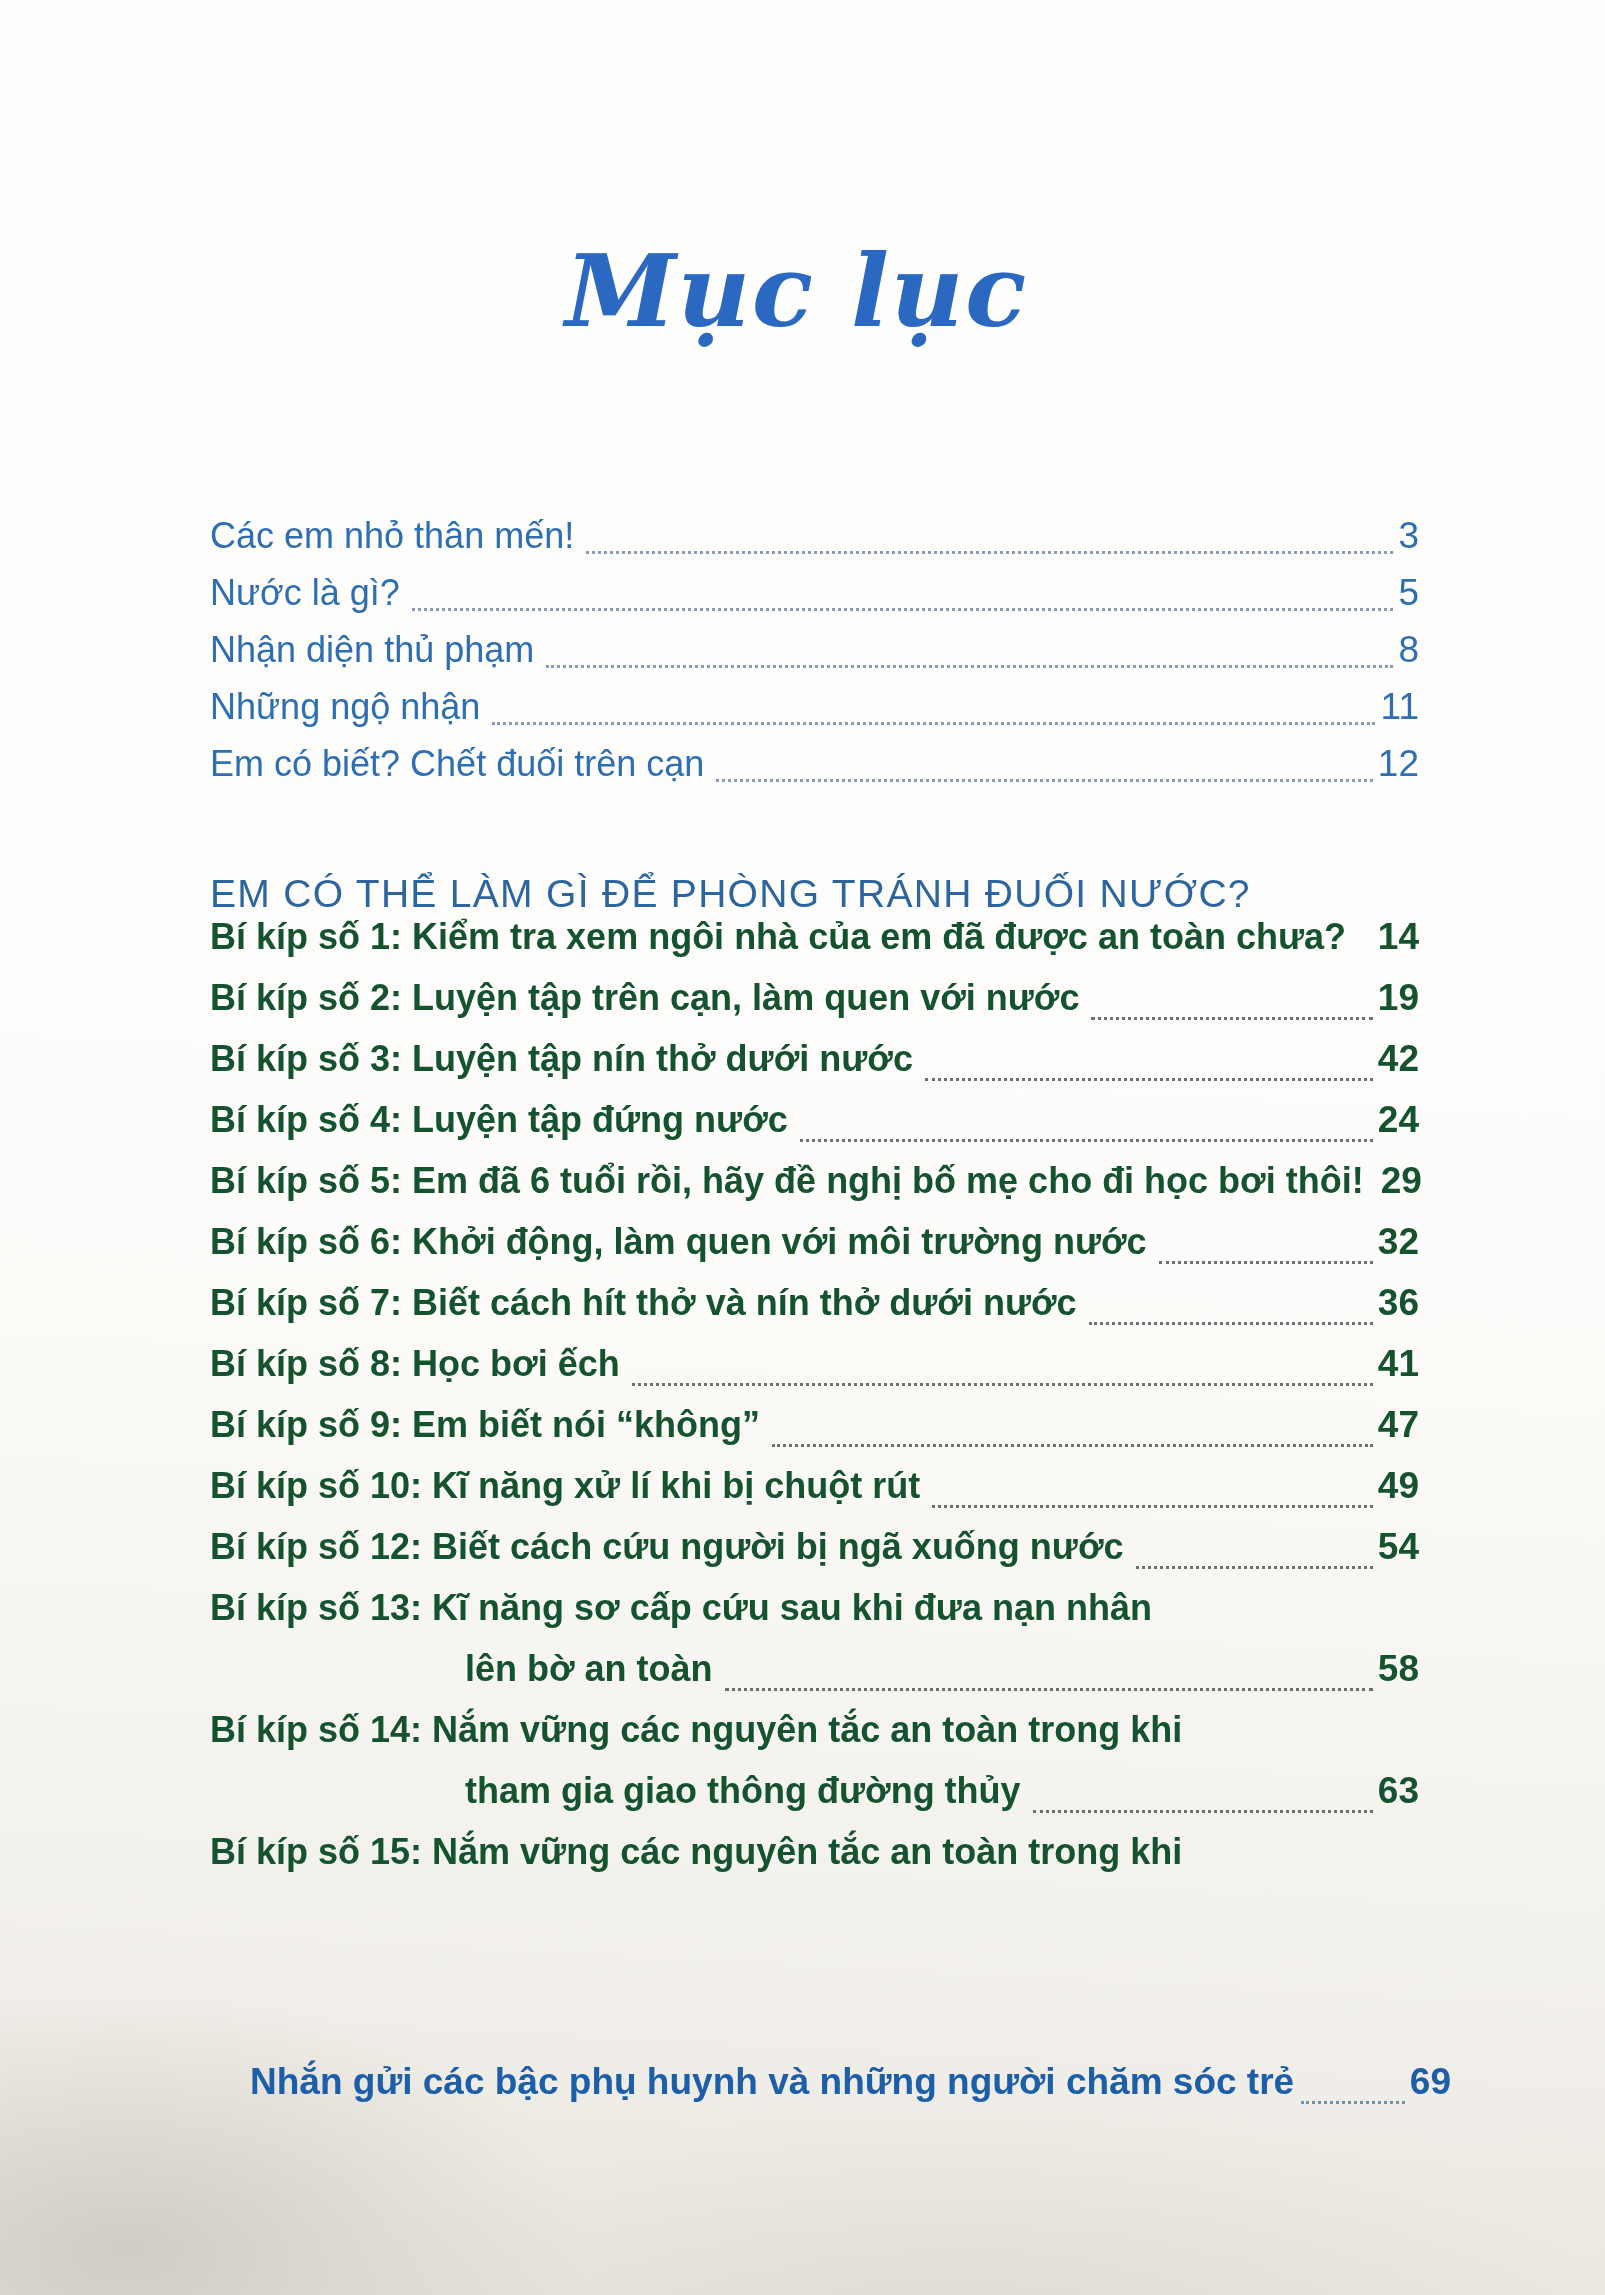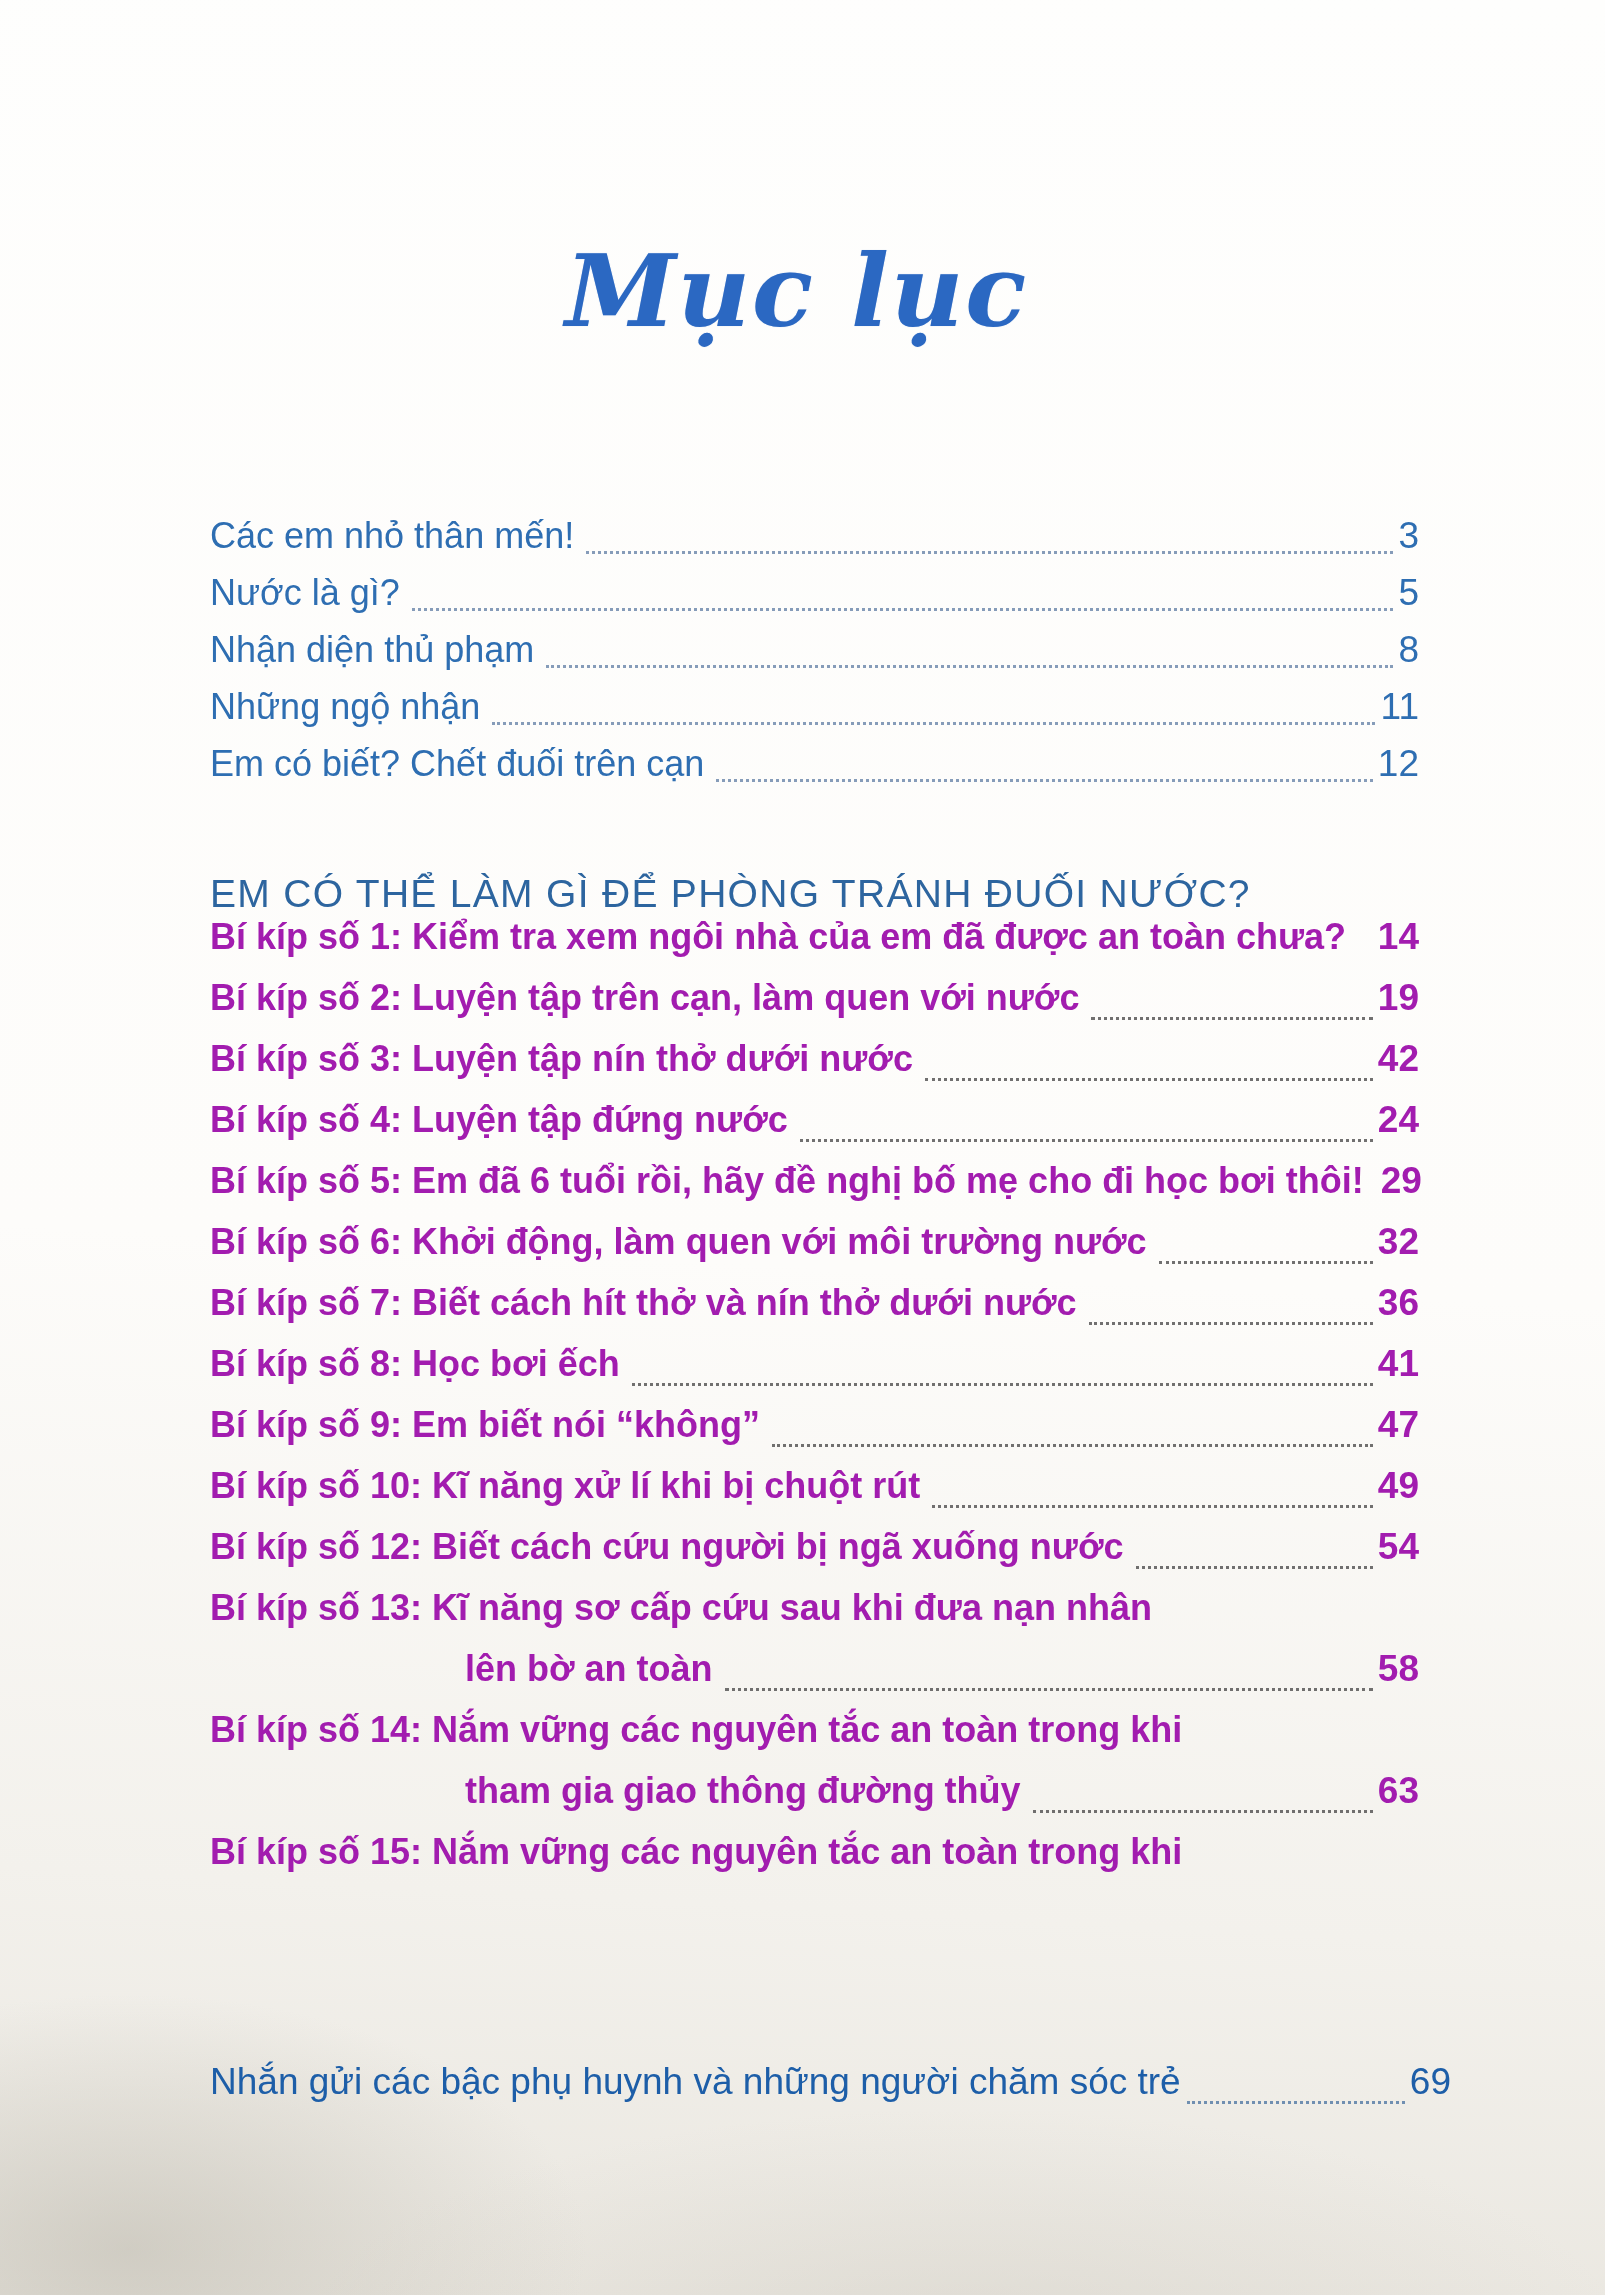--- a/index.html
+++ b/index.html
@@ -34,29 +34,29 @@
   .front-list .dots{color:#5f7ca3;}
   .front-list .pg{font-size:37px;}
 
   
   .section-heading{
     position:absolute;left:210px;width:1275px;top:868px;
     font-size:39px;line-height:51px;font-weight:400;color:#2d659f;letter-spacing:1.3px;
   }
 
   
-  .tips-list{position:absolute;left:210px;width:1209px;top:916px;color:#a21caf;}
+  .tips-list{position:absolute;left:210px;width:1209px;top:916px;color:#14532d;}
   .tips-list .row{height:61px;font-size:36px;font-weight:700;}
   .tips-list .dots{color:#4f4e4e;opacity:.8;}
   .tips-list .pg{font-size:37px;font-weight:700;}
   .tips-list .row .label.indent{padding-left:255px;}
 
   
   .closing-list{position:absolute;left:210px;width:1241px;top:2061px;color:#1d5ea8;}
-  .closing-list .row{height:61px;font-size:37px;font-weight:400;}
+  .closing-list .row{height:61px;font-size:37px;font-weight:700;margin-left:40px;}
   .closing-list .dots{color:#46709f;margin-left:6.8px;}
   .closing-list .pg{font-size:37px;}
 </style>
 </head>
 <body>
 
 <div class="page-inner">
 
   <div class="title-wrap">
     <span class="title">Mục lục</span>

